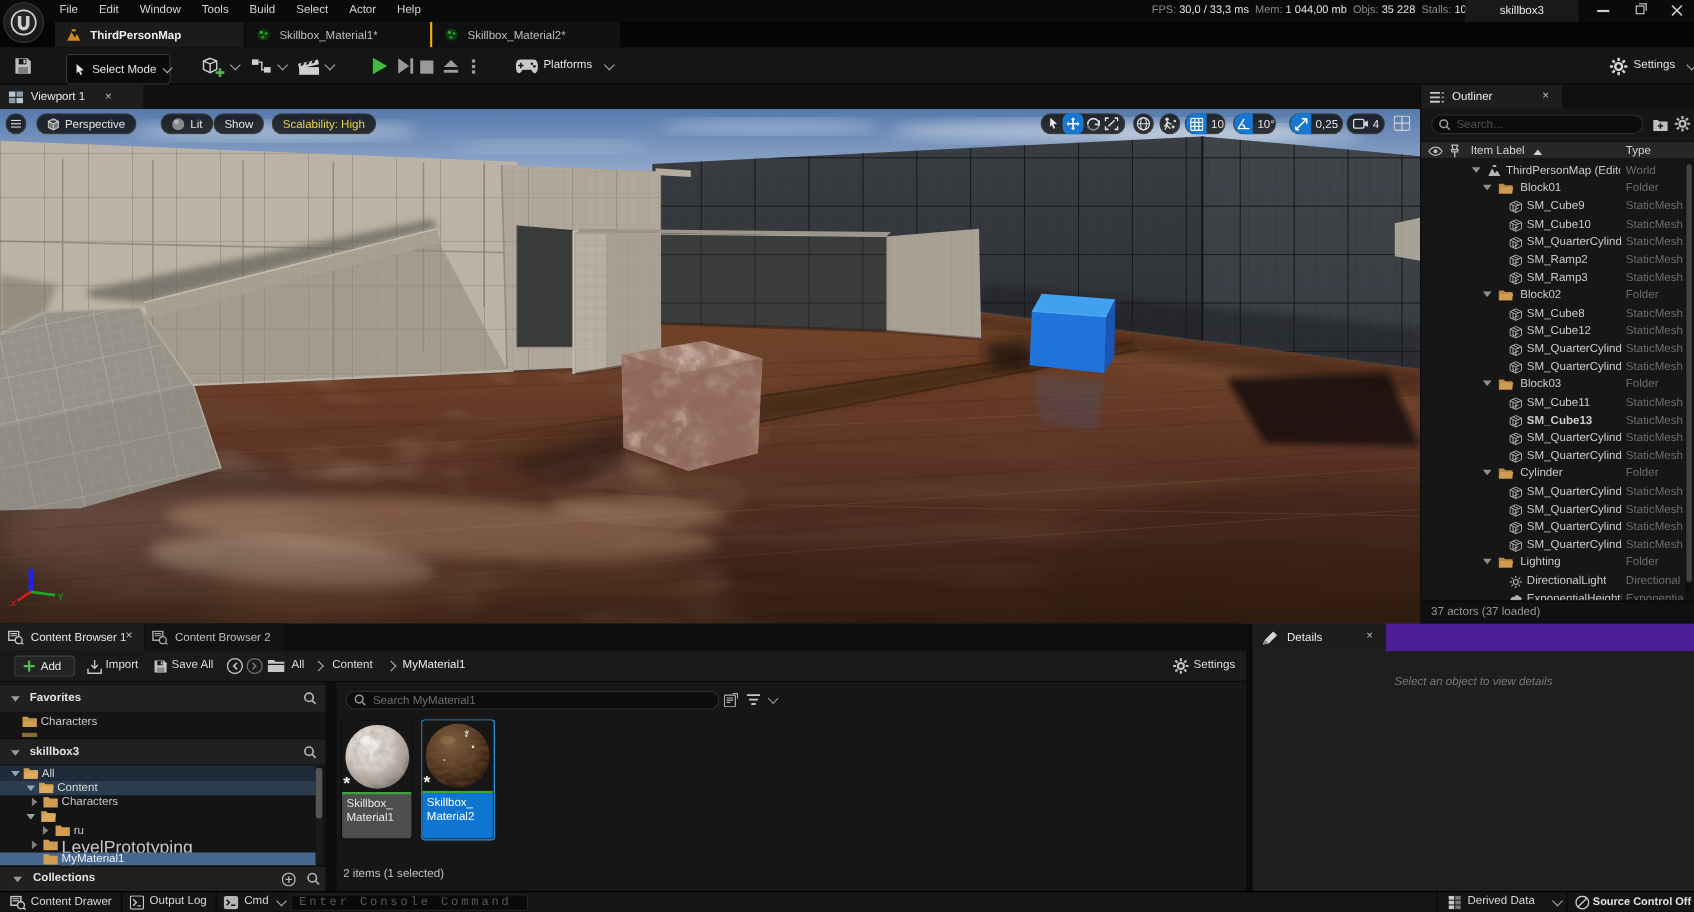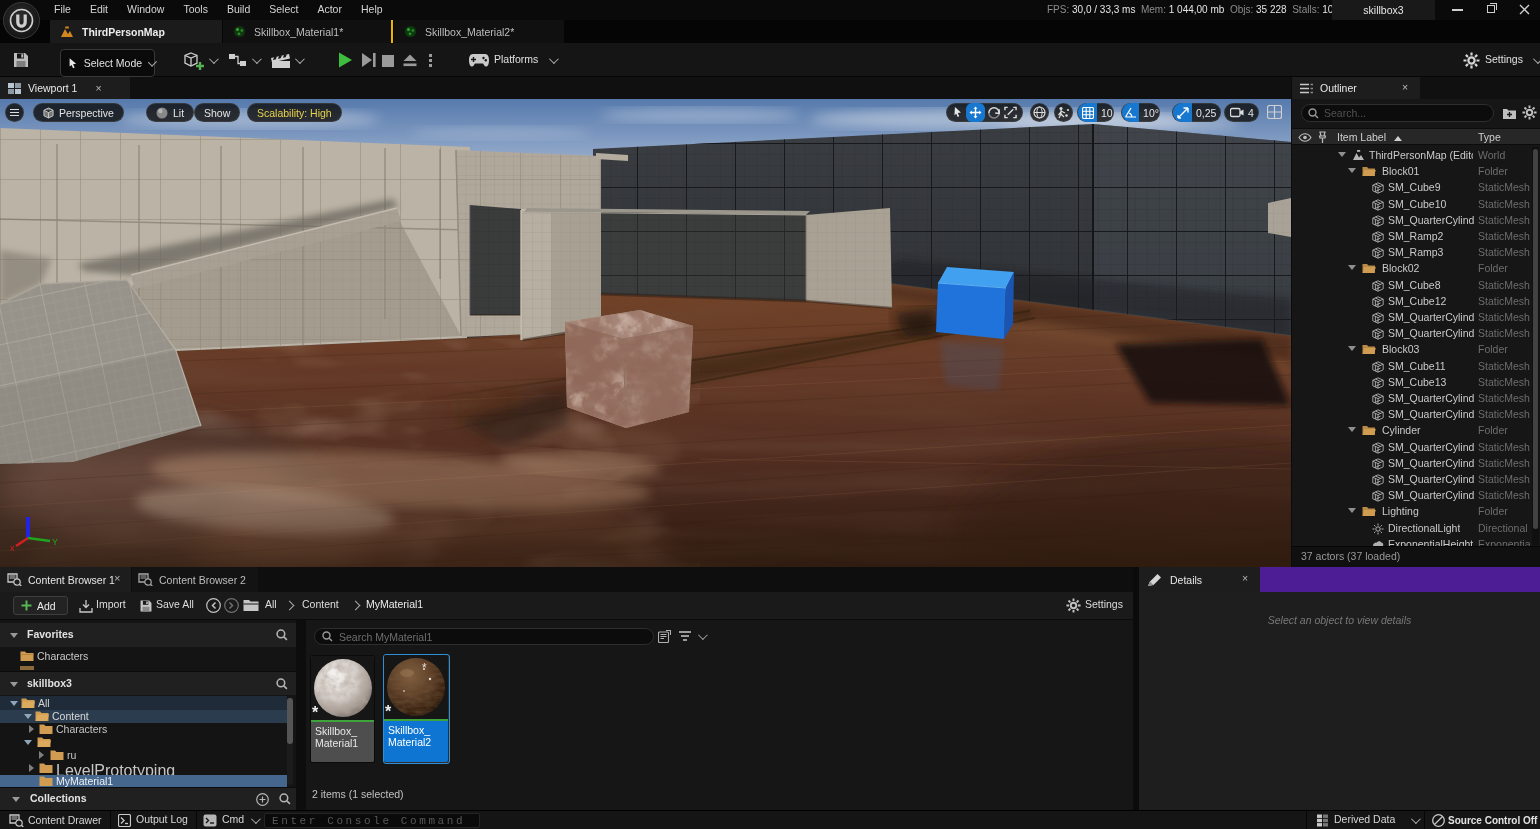--- a/index.html
+++ b/index.html
@@ -686,21 +686,21 @@
           <svg class="oico" style="left:80px;top:3px;" width="12" height="12" viewBox="0 0 12 12">
             <path d="M6 0.8 L11.2 3.2 L11.2 8.8 L6 11.2 L0.8 8.8 L0.8 3.2 Z M0.8 3.2 L6 5.6 L11.2 3.2 M6 5.6 L6 11.2 M3.4 2 L8.6 4.4 M3.4 9.9 L3.4 4.4 M8.6 7 L3.4 9.4" fill="none" stroke="#b0b0b0" stroke-width="0.9"></path>
           </svg>
           <span class="olbl" style="left:96px;">SM_Cube11</span>
           <span class="otyp">StaticMesh</span>
         </div>
     <div class="orow" style="top:227px;">
           <svg class="oico" style="left:80px;top:3px;" width="12" height="12" viewBox="0 0 12 12">
             <path d="M6 0.8 L11.2 3.2 L11.2 8.8 L6 11.2 L0.8 8.8 L0.8 3.2 Z M0.8 3.2 L6 5.6 L11.2 3.2 M6 5.6 L6 11.2 M3.4 2 L8.6 4.4 M3.4 9.9 L3.4 4.4 M8.6 7 L3.4 9.4" fill="none" stroke="#b0b0b0" stroke-width="0.9"></path>
           </svg>
-          <span class="olbl" style="left:96px;">SM_Cube13</span>
+          <span class="olbl" style="left:96px;font-weight:bold;">SM_Cube13</span>
           <span class="otyp">StaticMesh</span>
         </div>
     <div class="orow" style="top:243px;">
           <svg class="oico" style="left:80px;top:3px;" width="12" height="12" viewBox="0 0 12 12">
             <path d="M6 0.8 L11.2 3.2 L11.2 8.8 L6 11.2 L0.8 8.8 L0.8 3.2 Z M0.8 3.2 L6 5.6 L11.2 3.2 M6 5.6 L6 11.2 M3.4 2 L8.6 4.4 M3.4 9.9 L3.4 4.4 M8.6 7 L3.4 9.4" fill="none" stroke="#b0b0b0" stroke-width="0.9"></path>
           </svg>
           <span class="olbl" style="left:96px;">SM_QuarterCylinde</span>
           <span class="otyp">StaticMesh</span>
         </div>
     <div class="orow" style="top:259px;">

